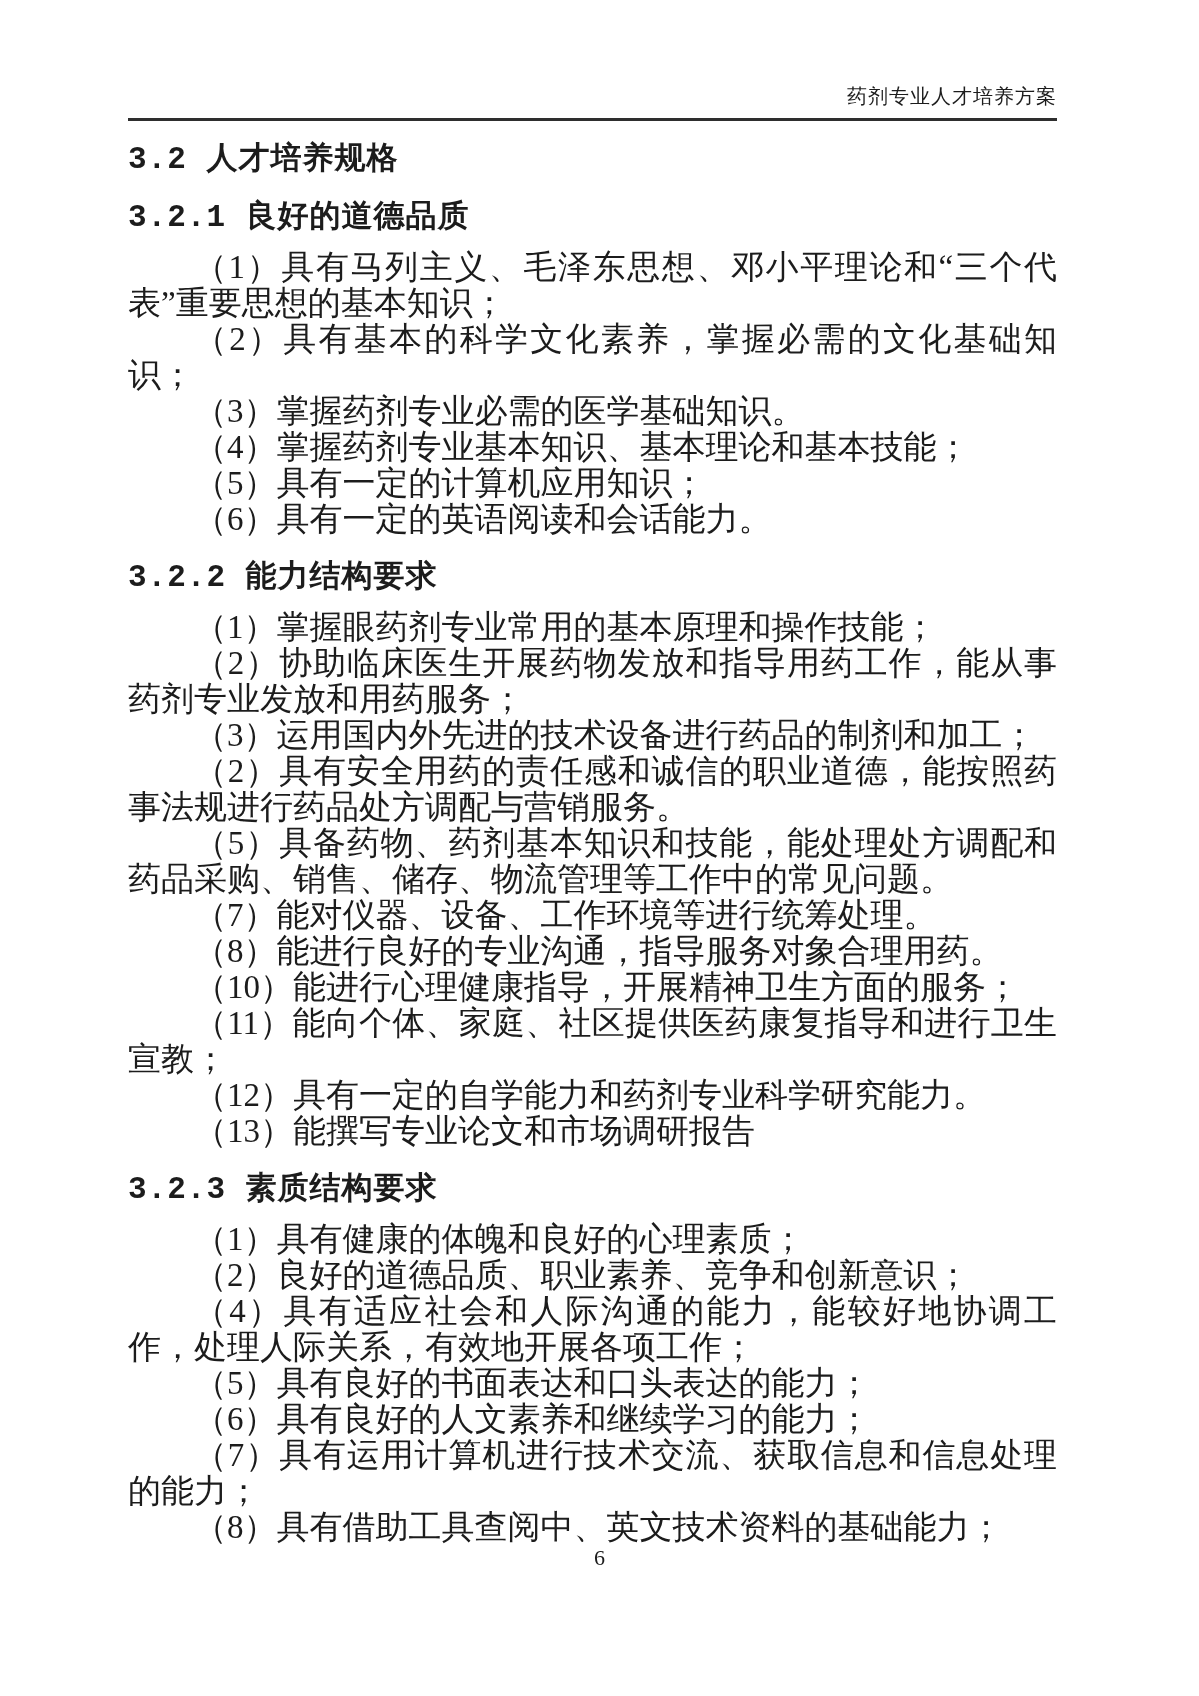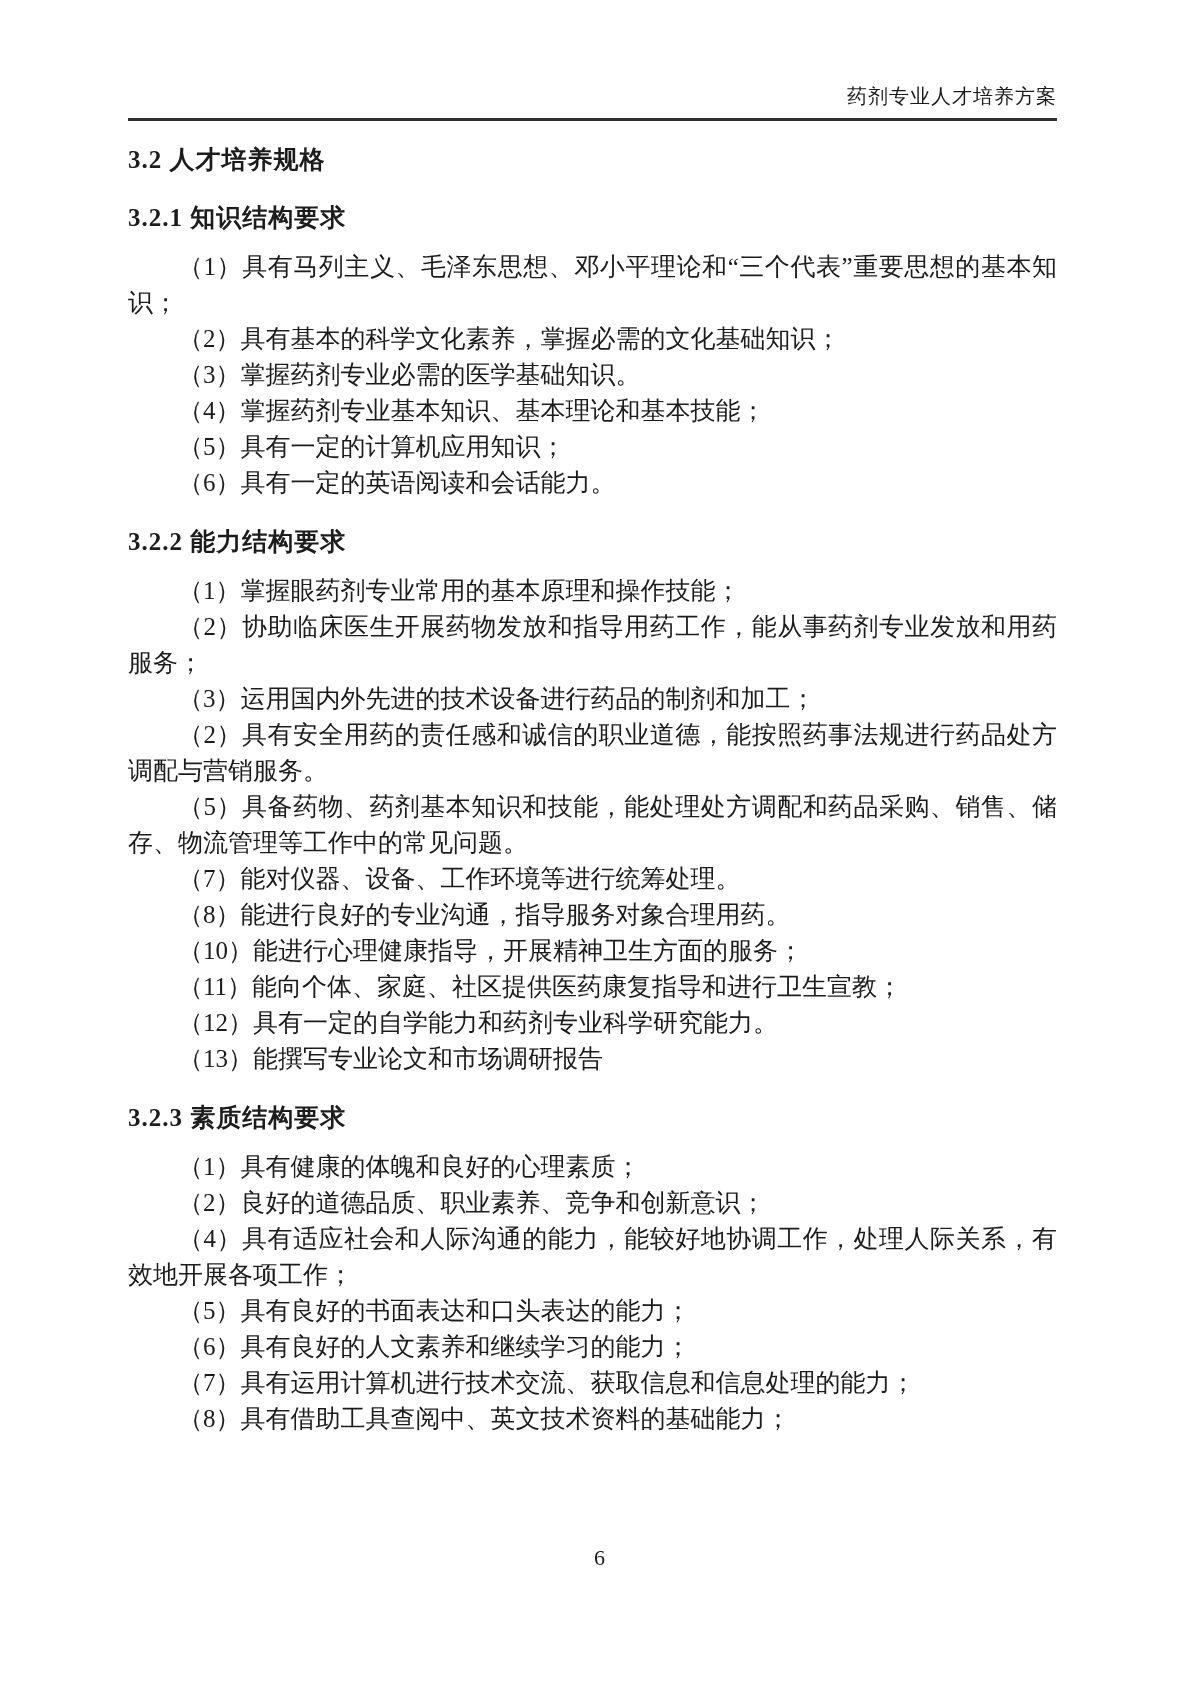--- a/index.html
+++ b/index.html
@@ -16,30 +16,30 @@
   }
   .header {
     text-align: right;
     font-size: 20px;
     line-height: 24px;
     padding-bottom: 10px;
     border-bottom: 3px solid #2e2e2e;
     letter-spacing: 1px;
   }
   h2, h3 {
-    font-family: Liberation Serif, serif;
+    font-family: Liberation Mono, monospace;
     font-weight: 700;
-    font-size: 25px;
+    font-size: 31px;
     line-height: 34px;
     letter-spacing: 1px;
   }
   h2 { margin: 22px 0 0 0; }
   h3 { margin: 24px 0 14px 0; }
   .items p.item {
-    font-size: 25px;
+    font-size: 33px;
     line-height: 36px;
     margin: 0;
     text-indent: 2em;
     text-align: justify;
   }
   .pageno {
     position: absolute;
     top: 1545px;
     left: 0;
     width: 1199px;
@@ -57,21 +57,21 @@
     <span>药剂专业人才培养方案</span>
   </div>
 
   <main>
 
     <section>
       <h2>3.2 人才培养规格</h2>
     </section>
 
     <section>
-      <h3>3.2.1 知识结构要求</h3>
+      <h3>3.2.1 良好的道德品质</h3>
       <div class="items">
           <p class="item">（1）具有马列主义、毛泽东思想、邓小平理论和“三个代表”重要思想的基本知识；</p>
           <p class="item">（2）具有基本的科学文化素养，掌握必需的文化基础知识；</p>
           <p class="item">（3）掌握药剂专业必需的医学基础知识。</p>
           <p class="item">（4）掌握药剂专业基本知识、基本理论和基本技能；</p>
           <p class="item">（5）具有一定的计算机应用知识；</p>
           <p class="item">（6）具有一定的英语阅读和会话能力。</p>
         </div>
     </section>
 

